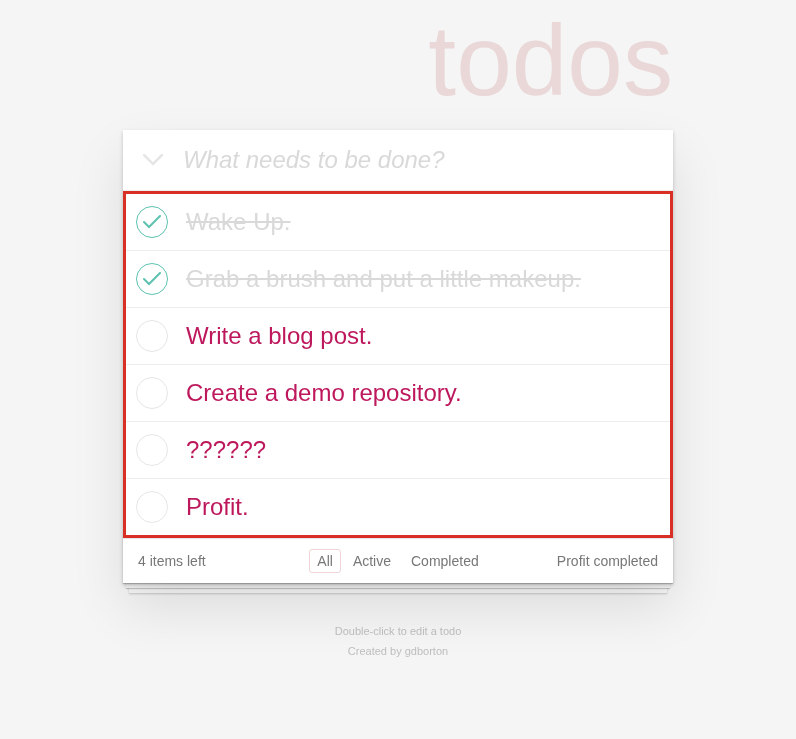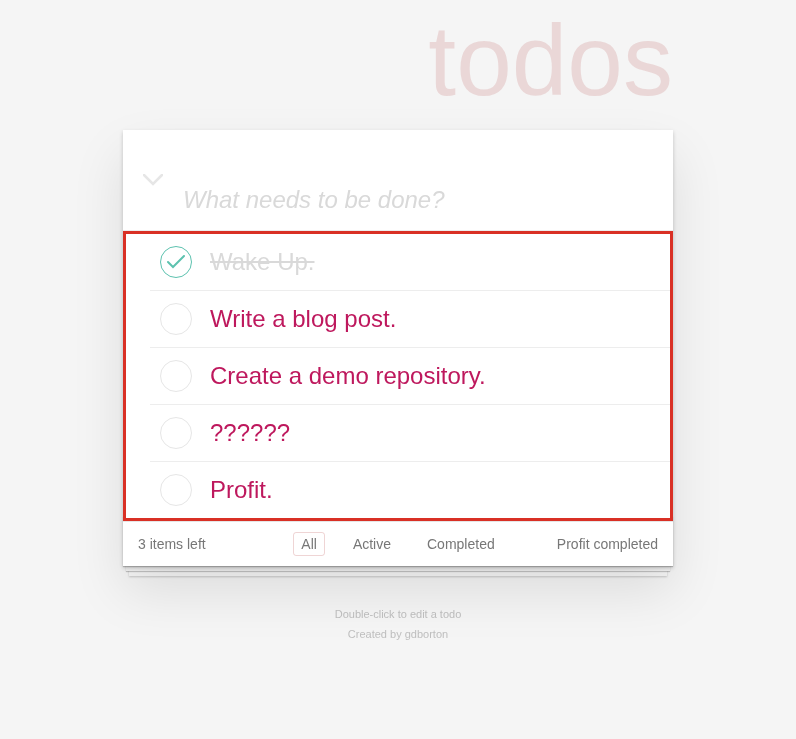--- a/index.html
+++ b/index.html
@@ -61,32 +61,30 @@
     .new-todo {
       flex: 1;
       padding: 16px 16px 16px 0;
       border: none;
       background: transparent;
       font-size: 24px;
       font-weight: 300;
       font-family: inherit;
       font-style: italic;
       color: #4d4d4d;
-      margin-top: 40px;
     }
     
     .new-todo::placeholder {
       color: #d9d9d9;
       font-style: italic;
     }
     
     .todo-list {
       list-style: none;
       border: 3px solid #d93025;
-      padding-left: 24px;
     }
     
     .todo-item {
       display: flex;
       align-items: center;
       border-bottom: 1px solid #ededed;
       padding: 12px 16px 12px 10px;
     }
     
     .todo-item:last-child {
@@ -159,21 +157,21 @@
                   0 17px 2px -6px rgba(0,0,0,0.2);
       z-index: -1;
     }
     
     .todo-count {
       flex: 1;
     }
     
     .filters {
       display: flex;
-      gap: 20px;
+      gap: 4px;
       list-style: none;
     }
     
     .filter-item {
       padding: 3px 7px;
       border: 1px solid transparent;
       border-radius: 3px;
       cursor: pointer;
     }
     
@@ -222,20 +220,28 @@
     <ul class="todo-list">
       <li class="todo-item">
         <div class="toggle checked">
           <svg viewBox="0 0 18 14">
               <path d="M1 7 L6 12 L17 1" stroke="#5dc2af" stroke-width="2" fill="none" stroke-linecap="round"></path>
             </svg>
         </div>
         <span class="todo-label completed">Wake Up.</span>
       </li>
       <li class="todo-item">
+        <div class="toggle checked">
+          <svg viewBox="0 0 18 14">
+              <path d="M1 7 L6 12 L17 1" stroke="#5dc2af" stroke-width="2" fill="none" stroke-linecap="round"></path>
+            </svg>
+        </div>
+        <span class="todo-label completed">Grab a brush and put a little makeup.</span>
+      </li>
+      <li class="todo-item">
         <div class="toggle">
           
         </div>
         <span class="todo-label">Write a blog post.</span>
       </li>
       <li class="todo-item">
         <div class="toggle">
           
         </div>
         <span class="todo-label">Create a demo repository.</span>
@@ -248,21 +254,21 @@
       </li>
       <li class="todo-item">
         <div class="toggle">
           
         </div>
         <span class="todo-label">Profit.</span>
       </li>
     </ul>
 
     <footer class="footer">
-      <span class="todo-count">3 items left</span>
+      <span class="todo-count">4 items left</span>
       <ul class="filters">
         <li class="filter-item selected">All</li>
         <li class="filter-item">Active</li>
         <li class="filter-item">Completed</li>
       </ul>
       <span class="clear-completed">Profit completed</span>
     </footer>
   </section>
 
   <footer class="info">

